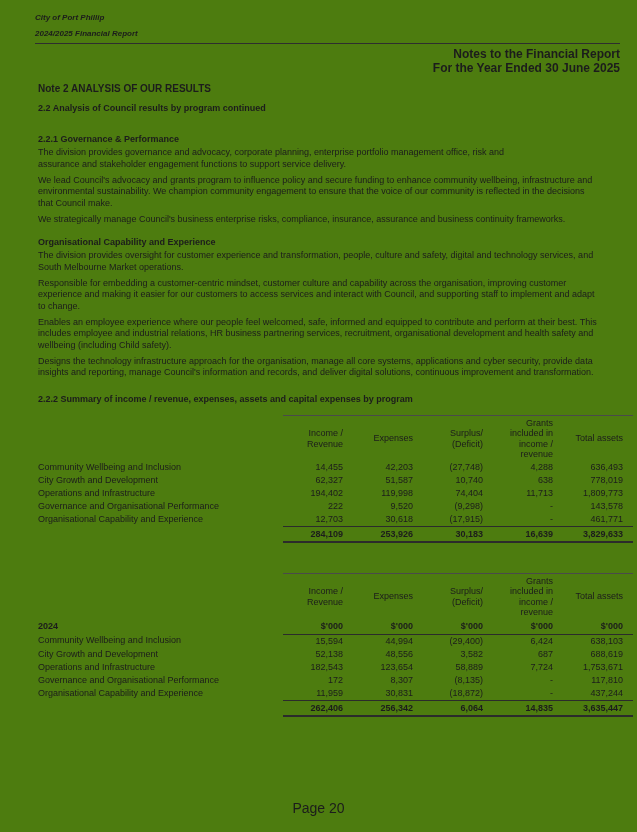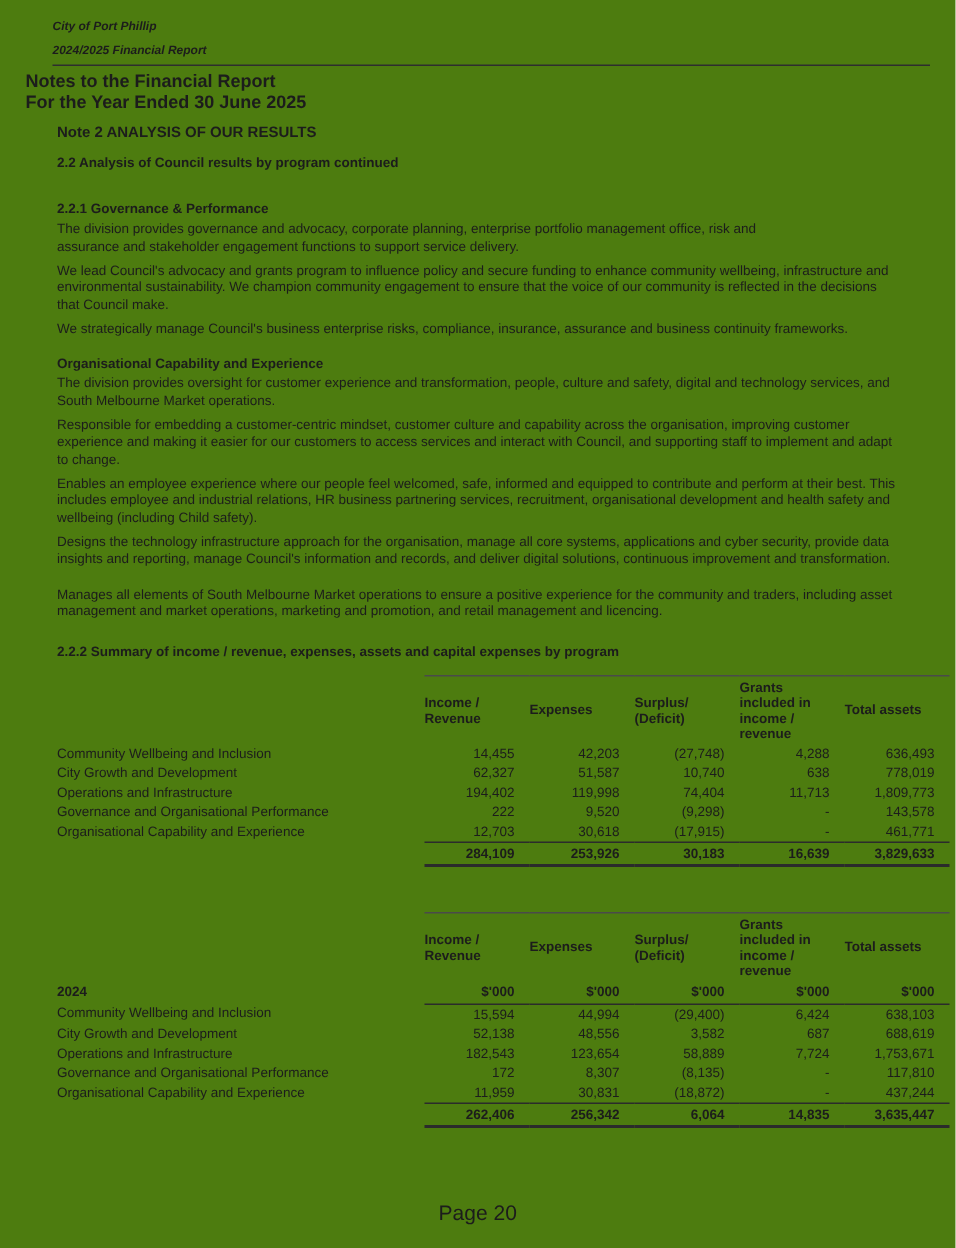--- a/index.html
+++ b/index.html
@@ -9,40 +9,40 @@
     box-sizing:border-box;
     padding:13px 17px 0 38px;
     background:#4d7c0f;
     color:#1c1c1c;
     font-family:"Liberation Sans","DejaVu Sans",sans-serif;
     overflow:hidden;
   }
   .doc-header{border-bottom:1.5px solid #2e2e2e;padding-bottom:5px;margin-left:-3px;}
   .org,.report{font-size:8px;font-weight:bold;font-style:italic;line-height:9px;}
   .report{margin-top:7px;}
-  .titles{text-align:left;margin:4px 0 7px -21px;}
+  .titles{text-align:right;margin:4px 0 7px -21px;}
   .t1,.t2{font-size:12px;font-weight:bold;line-height:13.5px;}
   .note-heading{font-size:10px;font-weight:bold;margin:8px 0 0;line-height:11px;}
   .sub-heading{font-size:9px;font-weight:bold;margin:9px 0 0;line-height:10px;}
   .sec-heading{font-size:9px;font-weight:bold;margin:0 0 3px;line-height:10px;}
   .mt-lg{margin-top:21px;}
   .mt-md{margin-top:12px;}
   .mt-sum{margin-top:15px;}
   .para{
     font-size:9px;line-height:11.5px;margin:0 0 4.5px;
     white-space:pre-line;
   }
   .gap-top{margin-top:12px;}
   .table-wrap{margin-top:11px;}
   .mt-table{margin-top:30px;}
   table.fin-table{border-collapse:collapse;table-layout:fixed;width:595px;font-size:9px;}
   .fin-table th,.fin-table td{padding:0;font-weight:normal;overflow:hidden;}
   .fin-table th.colhead{
     border-top:1.5px solid #4a4a4a;
-    font-weight:bold;text-align:left;vertical-align:middle;
+    font-weight:normal;text-align:right;vertical-align:middle;
     line-height:10.5px;white-space:pre-line;
     padding:2px 10px 1px 0;
   }
   .fin-table th.lblhead{border:none;}
   .fin-table td.year{font-weight:bold;text-align:left;line-height:12px;padding:1px 0 2px;}
   .fin-table td.unit{
     font-weight:bold;text-align:right;line-height:12px;
     border-bottom:1.5px solid #2b2b2b;padding:1px 10px 2px 0;
   }
   .fin-table td.rowlabel{text-align:left;line-height:13px;}
@@ -86,22 +86,20 @@
   <p class="para">The division provides oversight for customer experience and transformation, people, culture and safety, digital and technology services, and
 South Melbourne Market operations.</p>
   <p class="para">Responsible for embedding a customer-centric mindset, customer culture and capability across the organisation, improving customer
 experience and making it easier for our customers to access services and interact with Council, and supporting staff to implement and adapt
 to change.</p>
   <p class="para">Enables an employee experience where our people feel welcomed, safe, informed and equipped to contribute and perform at their best. This
 includes employee and industrial relations, HR business partnering services, recruitment, organisational development and health safety and
 wellbeing (including Child safety).</p>
   <p class="para">Designs the technology infrastructure approach for the organisation, manage all core systems, applications and cyber security, provide data
 insights and reporting, manage Council's information and records, and deliver digital solutions, continuous improvement and transformation.</p>
-  <p class="para gap-top">Manages all elements of South Melbourne Market operations to ensure a positive experience for the community and traders, including asset
-management and market operations, marketing and promotion, and retail management and licencing.</p>
 
   <div class="sec-heading mt-sum">2.2.2 Summary of income / revenue, expenses, assets and capital expenses by program</div>
 
   <div class="table-wrap">
       <table class="fin-table">
         <colgroup>
           <col style="width: 245px;">
           <col style="width: 70px;">
           <col style="width: 70px;">
           <col style="width: 70px;">

